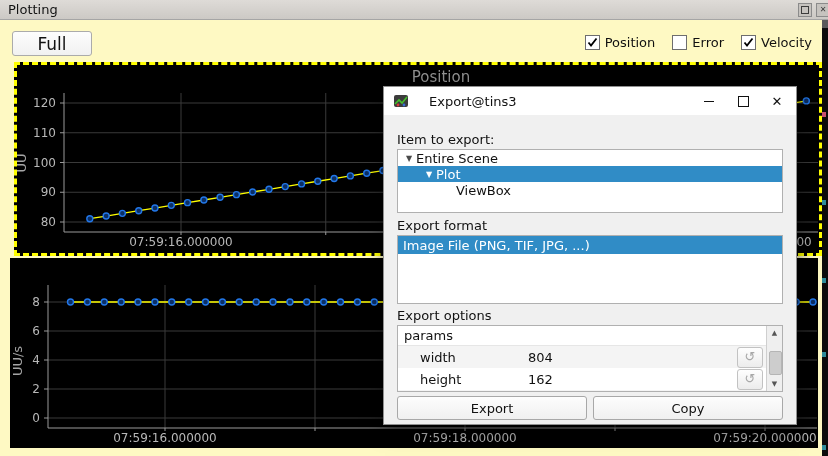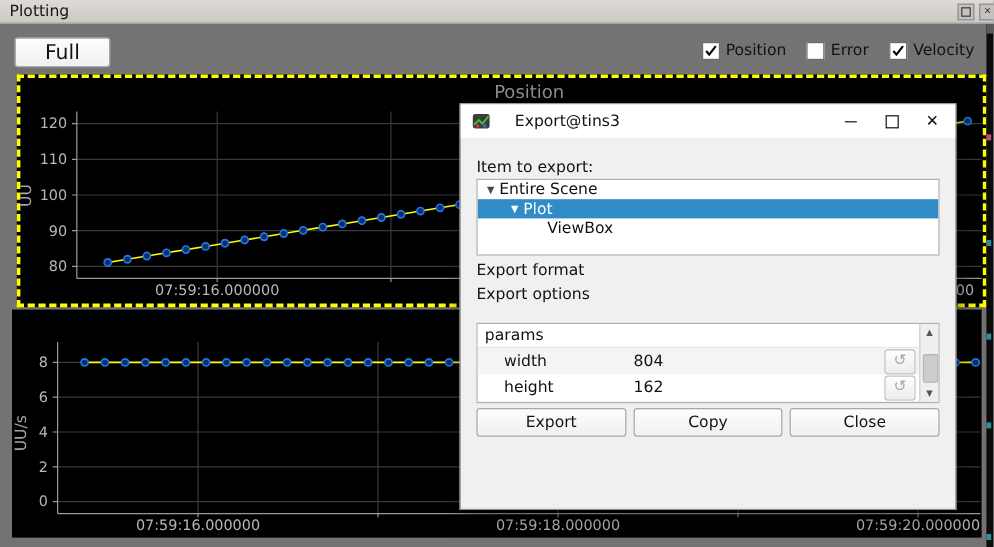--- a/index.html
+++ b/index.html
@@ -1,17 +1,17 @@
 <!DOCTYPE html>
 <html><head>
 <meta charset="utf-8">
 <style>
   * { margin:0; padding:0; box-sizing:content-box; }
   body { font-family:"DejaVu Sans", sans-serif; }
-  .app { position:relative; width:828px; height:456px; background:#737373; overflow:hidden; }
+  .app { position:relative; width:828px; height:456px; background:#fef9c3; overflow:hidden; }
 
   
   .titlebar { position:absolute; left:0; top:0; width:828px; height:19px;
     background:linear-gradient(#dedbd7,#ccc9c5); border-bottom:1px solid #a5a5a5;
     display:flex; align-items:center; padding-left:8px; font-size:13px; color:#141414; }
   .dock-btns { position:absolute; right:6px; top:3px; display:flex; gap:4px; }
   .dock-btn { width:12px; height:12px; background:#c6c3bf; border:1px solid #8b8b8b;
     display:flex; align-items:center; justify-content:center; color:#3c3c3c; font-size:8px; line-height:1; }
   .glyph-float { width:6px; height:6px; border:1px solid #3c3c3c; }
 
@@ -51,21 +51,21 @@
   .dlg-label.tight { margin-top:5px; }
   .dlg-label.tighter { margin-top:4px; }
   .tree { height:64px; background:#fff; border:1px solid #b0b0b0; margin-top:1px; overflow:hidden; box-sizing:border-box; }
   .tree-row { height:16px; display:flex; align-items:center; font-size:13px; color:#111; }
   .tree-row .arrow { font-size:8px; color:#4a4a4a; width:14px; text-align:center; flex:none; }
   .tree-row.selected { background:#308cc6; color:#fff; }
   .tree-row.selected .arrow { color:#fff; }
   .listbox { height:69px; background:#fff; border:1px solid #b0b0b0; margin-top:1px; overflow:hidden; box-sizing:border-box; }
   .list-item { height:18px; display:flex; align-items:center; padding-left:5px; }
   .list-item.selected { background:#308cc6; color:#fff; }
-  .params { height:67px; background:#fff; border:1px solid #b0b0b0; margin-top:15px; position:relative; overflow:hidden; box-sizing:border-box; }
+  .params { height:67px; background:#fff; border:1px solid #b0b0b0; margin-top:1px; position:relative; overflow:hidden; box-sizing:border-box; }
   .params-inner { margin-right:15px; }
   .params-header { height:19px; display:flex; align-items:center; padding-left:6px; border-bottom:1px solid #e6e6e6; background:#fff; }
   .param-row { height:22px; display:flex; align-items:center; position:relative; }
   .param-row.odd { background:#f4f4f4; }
   .param-name { padding-left:22px; width:108px; flex:none; }
   .undo-btn { position:absolute; right:4px; top:1px; width:24px; height:19px; border:1px solid #c2c2c2; border-radius:3px;
     background:linear-gradient(#fefefe,#ececec); color:#a8a8a8; font-size:13px; line-height:18px; text-align:center; }
   .param-row.cut { height:7px; overflow:hidden; }
   .params-scrollbar { position:absolute; right:0; top:0; width:15px; height:100%; background:#efefef; border-left:1px solid #cfcfcf; }
   .sb-arrow { position:absolute; left:0; width:15px; height:14px; text-align:center; font-size:7px; color:#555; line-height:14px; }
@@ -321,20 +321,23 @@
           <div class="tree-row selected" style="padding-left: 24px;">
             <span class="arrow">▼</span>
             <span>Plot</span>
           </div>
           <div class="tree-row" style="padding-left: 44px;">
             <span class="arrow"></span>
             <span>ViewBox</span>
           </div>
         </div>
       <div class="dlg-label tight">Export format</div>
+      <div class="listbox" id="format-list">
+          <div class="list-item selected">Image File (PNG, TIF, JPG, ...)</div>
+        </div>
       <div class="dlg-label tighter">Export options</div>
       <div class="params">
         <div class="params-inner" id="params-rows">
           <div class="params-header">
             <span>params</span>
           </div>
         <div class="param-row odd">
               <span class="param-name">width</span>
               <span class="param-value">804</span>
               <span class="undo-btn">↺</span>
@@ -348,18 +351,17 @@
           </div>
         <div class="params-scrollbar">
           <span class="sb-arrow" style="top:0;">▲</span>
           <span class="sb-thumb"></span>
           <span class="sb-arrow" style="bottom:0;">▼</span>
         </div>
       </div>
       <div class="dlg-buttons" id="dlg-buttons">
           <button class="dlg-btn">Export</button>
           <button class="dlg-btn">Copy</button>
-          <button class="dlg-btn">Close</button>
         </div>
     </div>
   </div>
 
 </div>
 
 </body></html>

